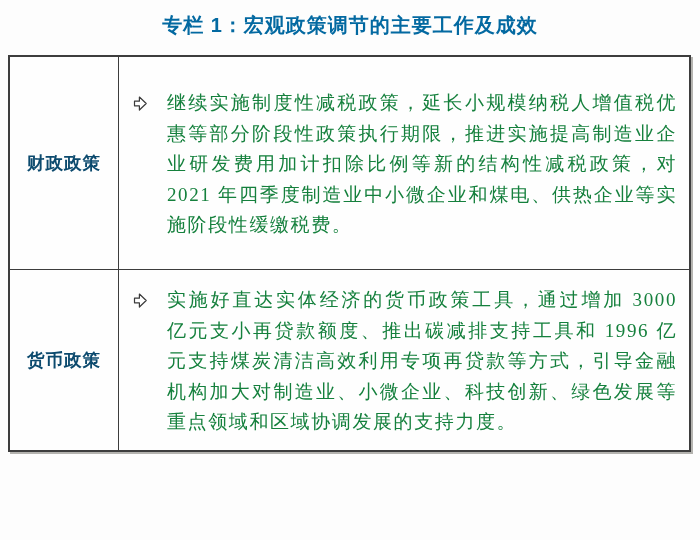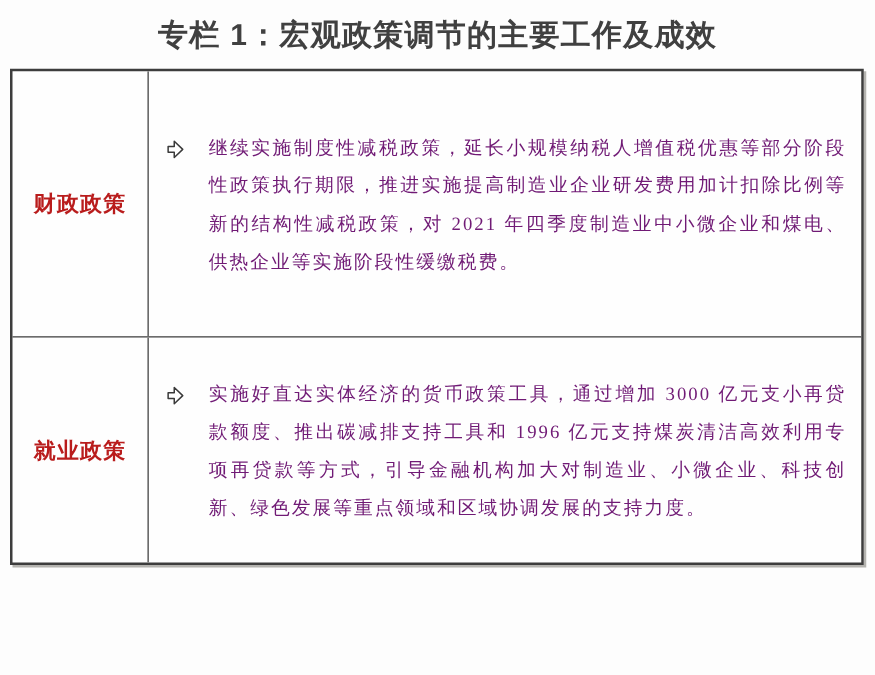--- a/index.html
+++ b/index.html
@@ -16,23 +16,23 @@
     overflow: hidden;
   }
   .box-title {
     position: absolute;
     top: 12px;
     left: 0;
     width: 100%;
     text-align: center;
     font-family: "Liberation Sans", "DejaVu Sans", sans-serif;
     font-weight: bold;
-    font-size: 24px;
+    font-size: 20px;
     letter-spacing: 1px;
-    color: #404040;
+    color: #0369a1;
   }
   .policy-table {
     position: absolute;
     left: 8px;
     top: 55px;
     width: 683px;
     border: 2px solid #3d3d3d;
     box-sizing: border-box;
     background: #fefefe;
     box-shadow: 2px 2px 0 rgba(120,118,112,0.55);
@@ -52,21 +52,21 @@
     flex: 0 0 109px;
     border-right: 1.5px solid #3d3d3d;
     box-sizing: border-box;
     display: flex;
     align-items: center;
     justify-content: center;
     font-family: "Liberation Sans", "DejaVu Sans", sans-serif;
     font-weight: bold;
     font-size: 17.5px;
     letter-spacing: 1px;
-    color: #b91c1c;
+    color: #0c4a6e;
   }
   .content-cell {
     flex: 1 1 auto;
     box-sizing: border-box;
     padding: 7px 12px 4px 14px;
     display: flex;
     flex-direction: column;
     justify-content: center;
   }
   .policy-item {
@@ -77,26 +77,26 @@
   .bullet-icon {
     flex: 0 0 15px;
     width: 15px;
     height: 17px;
     margin-top: 7px;
     margin-right: 19px;
   }
   .bullet-icon svg { display: block; }
   .item-text {
     flex: 1 1 auto;
-    font-size: 15px;
+    font-size: 19px;
     line-height: 30.4px;
     letter-spacing: 1.6px;
     text-align: justify;
     text-justify: inter-character;
-    color: #701a75;
+    color: #15803d;
   }
 </style>
 </head>
 <body>
 
 <div class="box-title">专栏 1：宏观政策调节的主要工作及成效</div>
 
 <div class="policy-table" id="policy-table">
   <div class="policy-row">
     <div class="label-cell">财政政策</div>
@@ -107,21 +107,21 @@
         <path d="M1.5 6.2 H6.4 V2 L13.2 8.5 L6.4 15 V10.8 H1.5 Z" fill="#ffffff" stroke="#3a3a3a" stroke-width="1.2" stroke-linejoin="round"></path>
       </svg>
     </span>
     <span class="item-text">继续实施制度性减税政策，延长小规模纳税人增值税优惠等部分阶段性政策执行期限，推进实施提高制造业企业研发费用加计扣除比例等新的结构性减税政策，对 2021 年四季度制造业中小微企业和煤电、供热企业等实施阶段性缓缴税费。</span>
   </div>
 
 </div>
   </div>
 
   <div class="policy-row">
-    <div class="label-cell">就业政策</div>
+    <div class="label-cell">货币政策</div>
     <div class="content-cell">
   <div class="policy-item">
     <span class="bullet-icon">
       <svg width="15" height="17" viewBox="0 0 15 17">
         <path d="M1.5 6.2 H6.4 V2 L13.2 8.5 L6.4 15 V10.8 H1.5 Z" fill="#ffffff" stroke="#3a3a3a" stroke-width="1.2" stroke-linejoin="round"></path>
       </svg>
     </span>
     <span class="item-text">实施好直达实体经济的货币政策工具，通过增加 3000 亿元支小再贷款额度、推出碳减排支持工具和 1996 亿元支持煤炭清洁高效利用专项再贷款等方式，引导金融机构加大对制造业、小微企业、科技创新、绿色发展等重点领域和区域协调发展的支持力度。</span>
   </div>
 </div>

